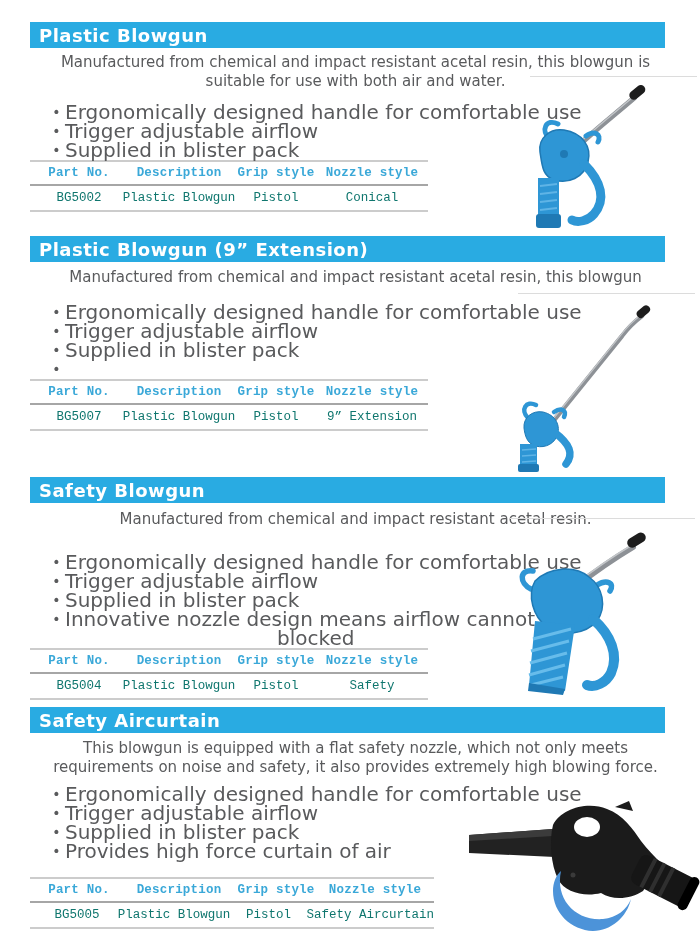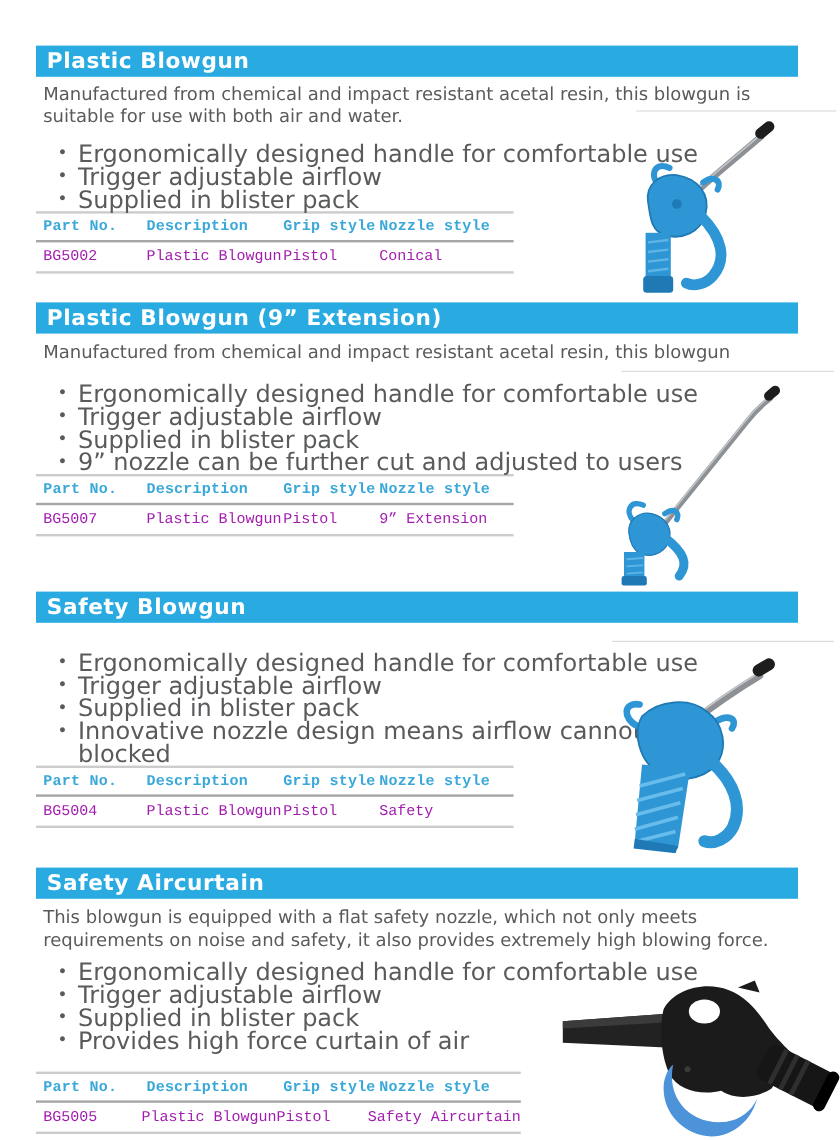--- a/index.html
+++ b/index.html
@@ -1,18 +1,18 @@
 <!DOCTYPE html>
 <html><head>
 <meta charset="utf-8">
 <style>
   html,body{margin:0;padding:0;background:#ffffff;}
   body{width:700px;height:950px;position:relative;overflow:hidden;
        font-family:"DejaVu Sans","Liberation Sans",sans-serif;}
-  .page{position:absolute;top:16px;left:0;width:700px;height:666px;background:#fff;}
+  .page{position:absolute;top:0;left:0;width:700px;height:666px;background:#fff;text-align:center;}
 
   section{position:absolute;left:30px;width:645px;}
   .s0{top:22px;height:214px;}
   .s1{top:236px;height:241px;}
   .s2{top:477px;height:230px;}
   .s3{top:707px;height:243px;}
 
   .bar{width:635px;height:26px;background:#29ABE2;display:flex;align-items:center;
        padding-left:9px;box-sizing:border-box;}
   .bar h2{margin:0;font-size:18px;font-weight:bold;color:#ffffff;letter-spacing:.5px;}
@@ -37,21 +37,21 @@
   .ptable{width:398px;}
   .s0 .ptable{margin-top:0;}
   .s1 .ptable{margin-top:0;}
   .s2 .ptable{margin-top:0;}
   .s3 .ptable{margin-top:16px;width:404px;}
   .rule{height:2px;background:#cccccc;}
   .rule.mid{background:#a6a6a6;}
   .trow{display:flex;align-items:center;font-size:12.5px;font-family:Liberation Mono, monospace;}
   .trow.thead{height:22px;}
   .trow.thead .cell{color:#3AA8D8;font-weight:bold;letter-spacing:.2px;}
-  .trow.tdata{height:24px;color:#a21caf;}
+  .trow.tdata{height:24px;color:#0f766e;}
   .cell{white-space:nowrap;}
   .cell.c1{width:92px;padding-left:6px;box-sizing:border-box;}
   .cell.c2{width:114px;}
   .cell.c3{width:80px;}
   .cell.c4{flex:1;}
 
   .photo-line{position:absolute;height:1px;background:#dcdcdc;}
   .gun{position:absolute;}
 </style>
 </head>
@@ -135,21 +135,20 @@
             <div>Trigger adjustable airflow</div>
           </div>
         </li>
       <li>
           <div class="bt">
             <div>Supplied in blister pack</div>
           </div>
         </li>
       <li>
           <div class="bt">
-        <div>9” nozzle can be further cut and adjusted to users</div>
       </div>
         </li>
     </ul>
     <div class="ptable">
       <div class="rule"></div>
       <div class="trow thead">
         <div class="cell c1">Part No.</div>
         <div class="cell c2">Description</div>
         <div class="cell c3">Grip style</div>
         <div class="cell c4">Nozzle style</div>
@@ -174,20 +173,23 @@
       <rect x="30" y="154" width="17" height="22" fill="#2E96D5"></rect>
       <path d="M32,160 L46,159 M32,166 L46,165 M32,172 L46,171" stroke="#5FB4E6" stroke-width="1.6"></path>
       <rect x="28" y="174" width="21" height="8" rx="2" fill="#1F79B4"></rect>
       <path d="M64,142 C80,154 84,164 76,174" stroke="#2E96D5" stroke-width="7.5" fill="none" stroke-linecap="round"></path>
     </svg>
   </section>
 
   <section class="s2">
     <div class="bar">
       <h2>Safety Blowgun</h2>
+    </div>
+    <div class="para">
+      <div>Manufactured from chemical and impact resistant acetal resin.</div>
     </div>
     <ul class="bullets">
       <li>
           <div class="bt">
             <div>Ergonomically designed handle for comfortable use</div>
           </div>
         </li>
       <li>
           <div class="bt">
             <div>Trigger adjustable airflow</div>

